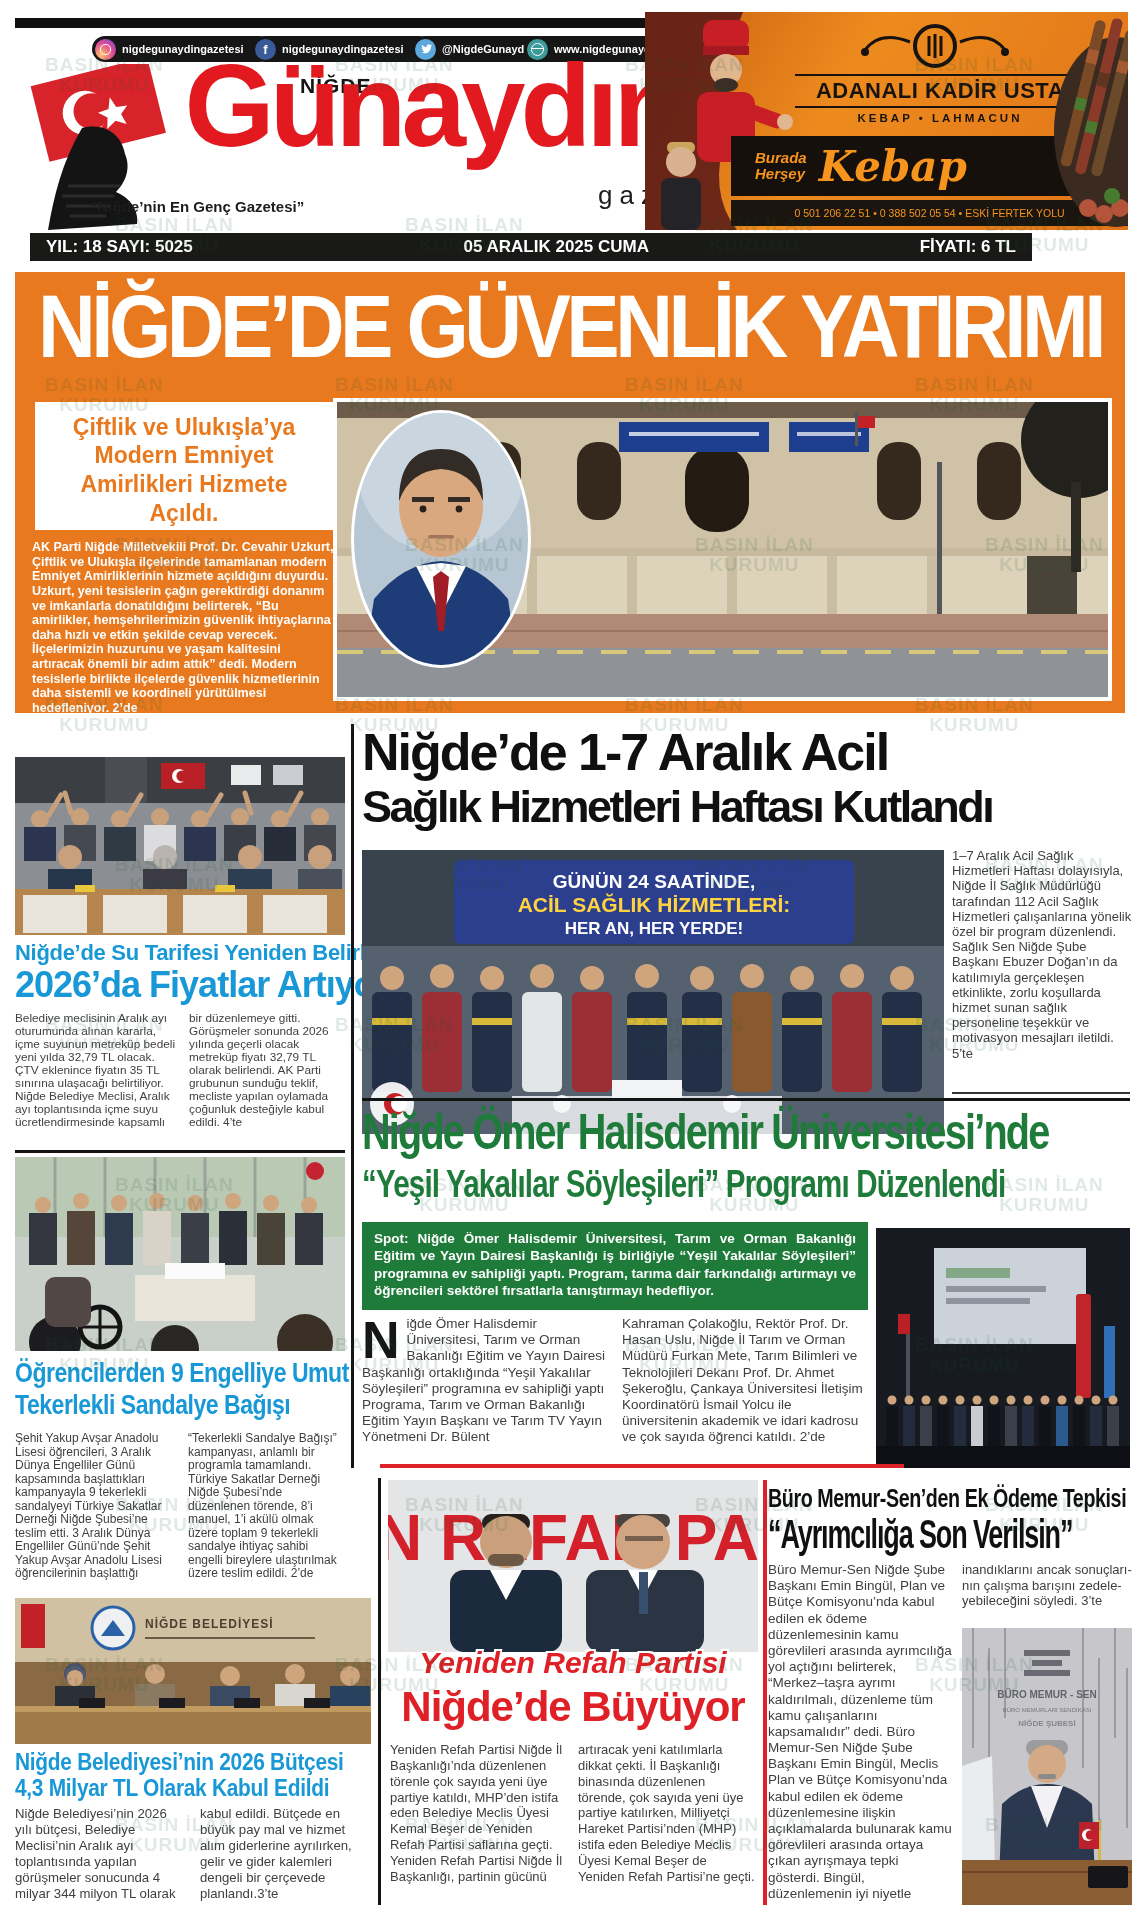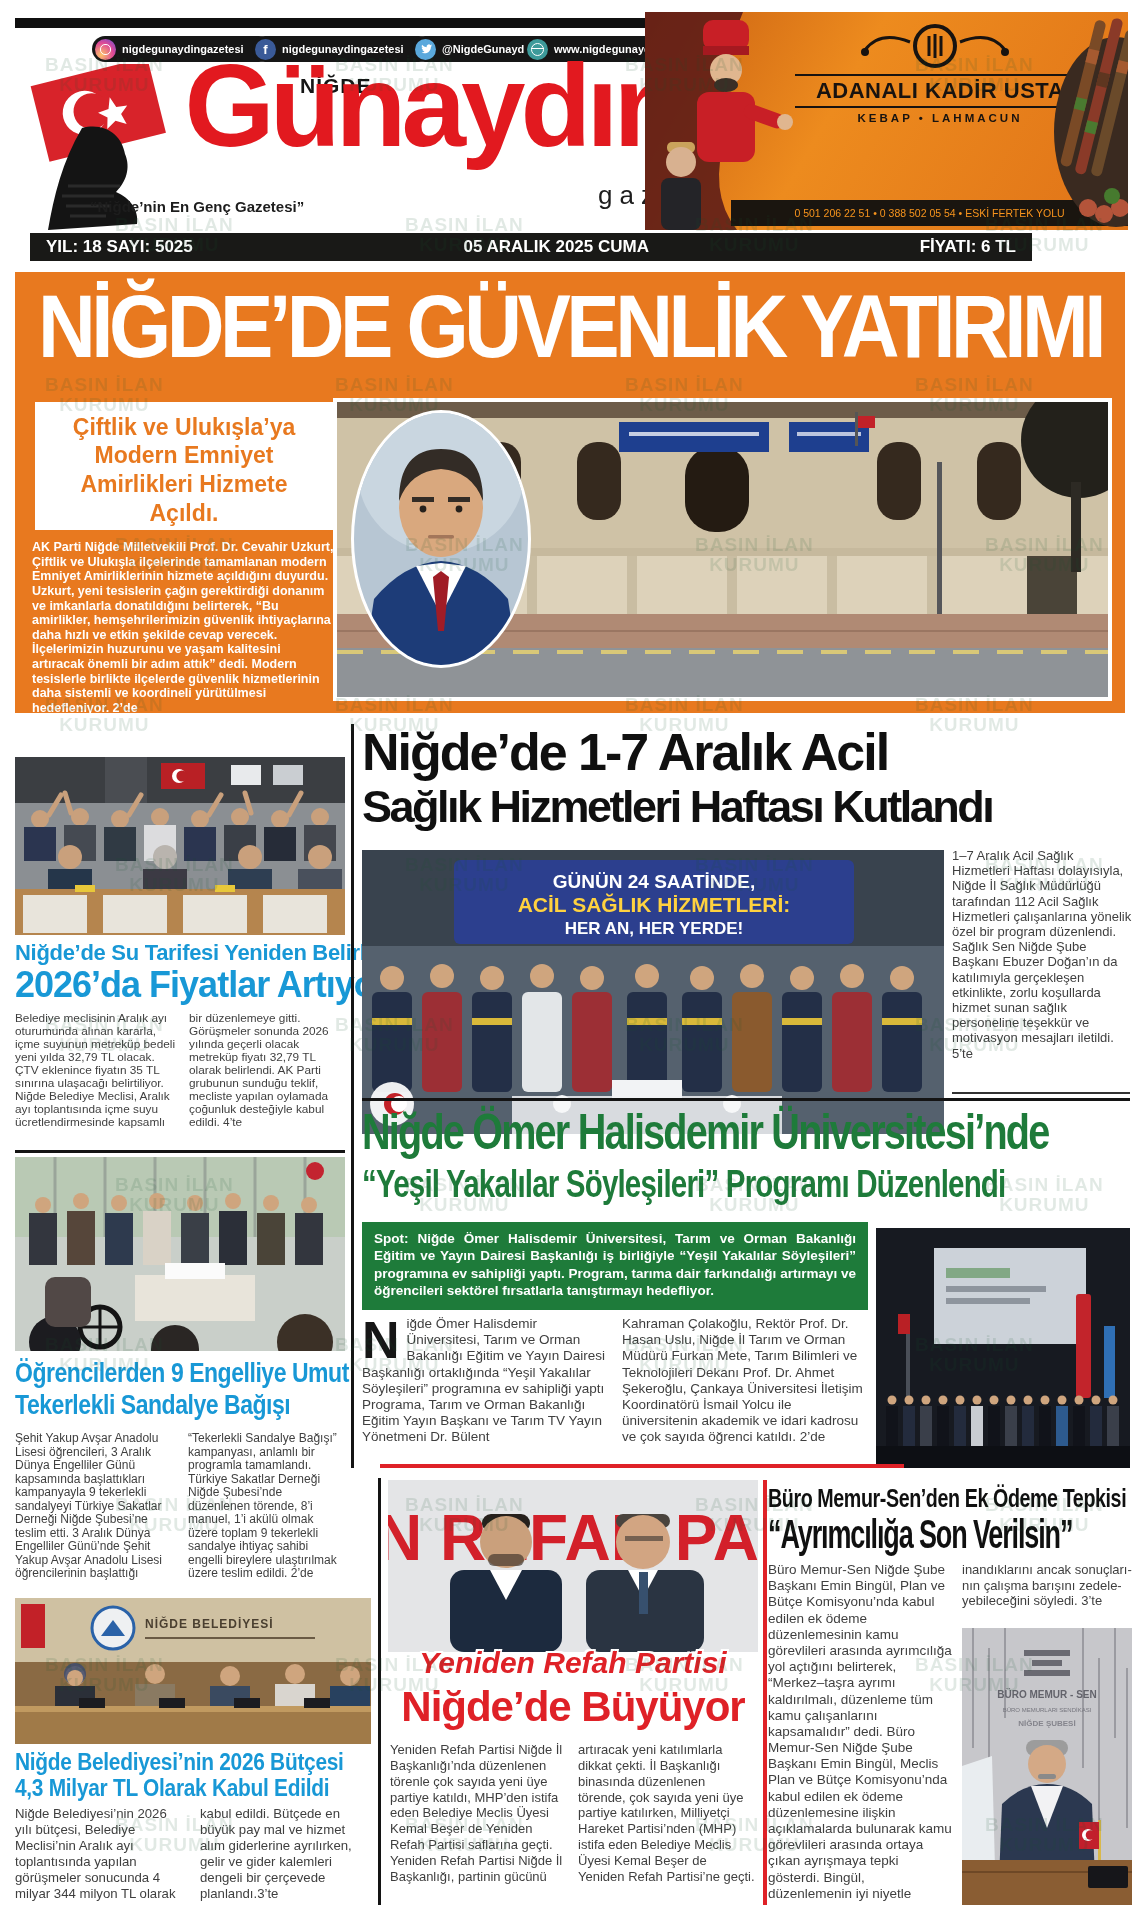--- a/index.html
+++ b/index.html
@@ -113,20 +113,27 @@
         </g>
       <path d="M10 30 Q25 10 55 22" fill="none" stroke="#181310" stroke-width="3"></path>
       <path d="M150 30 Q135 10 105 22" fill="none" stroke="#181310" stroke-width="3"></path>
       <circle cx="10" cy="32" r="4" fill="#181310"></circle>
         <circle cx="150" cy="32" r="4" fill="#181310"></circle>
     </svg>
     <div class="abs" style="left:150px;top:62px;width:290px;border-top:2.5px solid #181310;"></div>
     <div class="abs" style="left:130px;top:66px;width:330px;text-align:center;font-size:22px;font-weight:900;color:#181310;letter-spacing:.5px;">ADANALI KADİR USTA</div>
     <div class="abs" style="left:150px;top:94px;width:290px;border-top:2.5px solid #181310;"></div>
     <div class="abs" style="left:130px;top:100px;width:330px;text-align:center;font-size:11.5px;font-weight:800;letter-spacing:3px;color:#181310;">KEBAP • LAHMACUN</div>
+    <div class="abs" style="left:86px;top:124px;width:397px;height:60px;background:#15100b;display:flex;align-items:center;padding-left:24px;box-sizing:border-box;">
+      <div style="font-size:15px;font-weight:800;font-style:italic;color:#F7941D;line-height:1.05;">
+        <div>Burada</div>
+        <div>Herşey</div>
+      </div>
+      <div style="margin-left:12px;font-family:'DejaVu Serif',serif;font-style:italic;font-weight:bold;font-size:42px;color:#F7941D;">Kebap</div>
+    </div>
     <div class="abs" style="left:86px;top:188px;width:397px;height:26px;background:#1a150f;color:#F7941D;font-size:10.5px;font-weight:normal;display:flex;align-items:center;justify-content:center;">0 501 206 22 51  •  0 388 502 05 54  •  ESKİ FERTEK YOLU</div>
     <svg class="abs" style="right:0;top:0;" width="86" height="218" viewBox="0 0 86 218">
       <ellipse cx="74" cy="120" rx="62" ry="95" fill="#3a2a20"></ellipse>
       <g transform="rotate(14 55 90)">
         <rect x="34" y="10" width="11" height="150" rx="5" fill="#7a4a26"></rect>
         <rect x="50" y="4" width="11" height="160" rx="5" fill="#8a3a28"></rect>
         <rect x="66" y="12" width="11" height="150" rx="5" fill="#6a4a2a"></rect>
         <rect x="34" y="40" width="11" height="14" fill="#a55a30"></rect>
           <rect x="50" y="60" width="11" height="14" fill="#5e3620"></rect>
         <rect x="66" y="44" width="11" height="12" fill="#a55a30"></rect>

